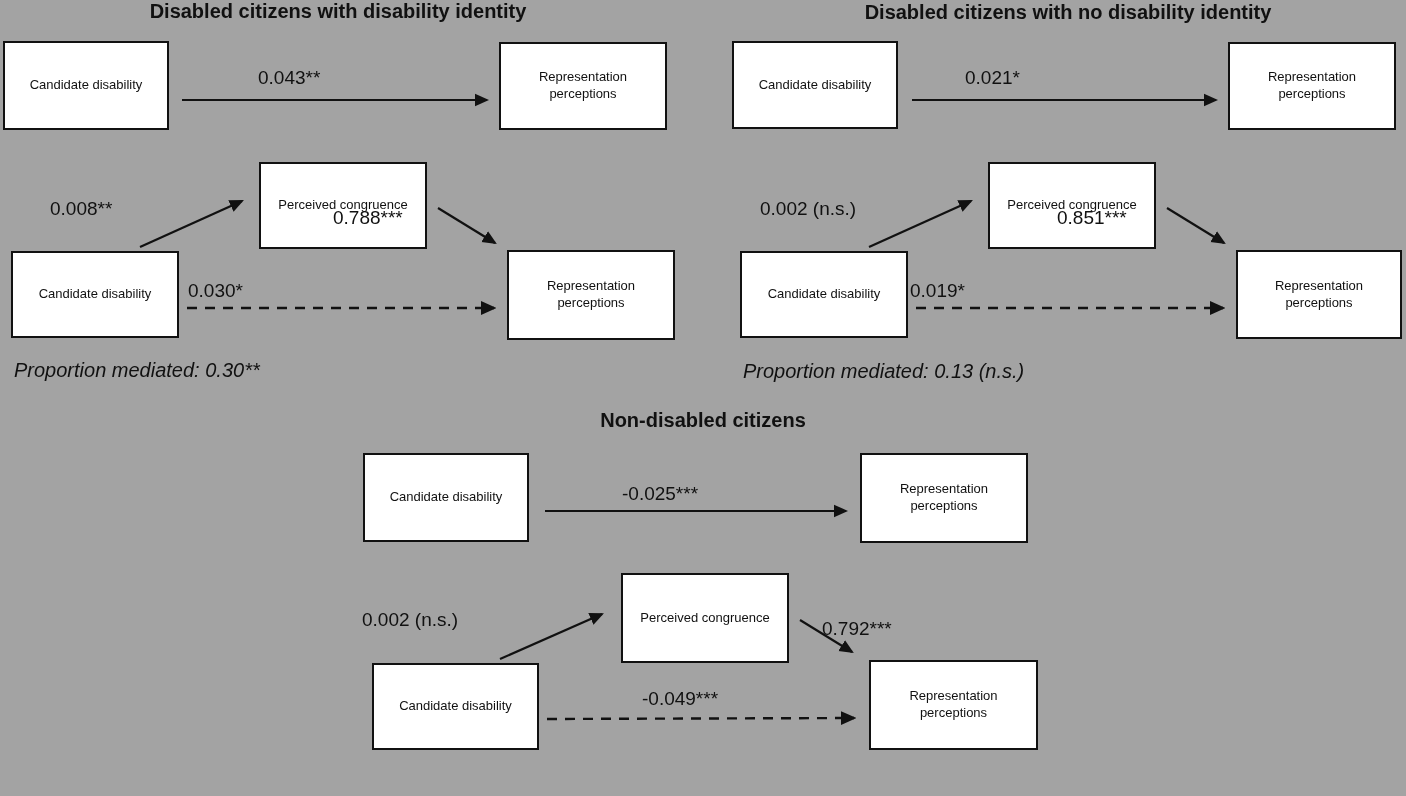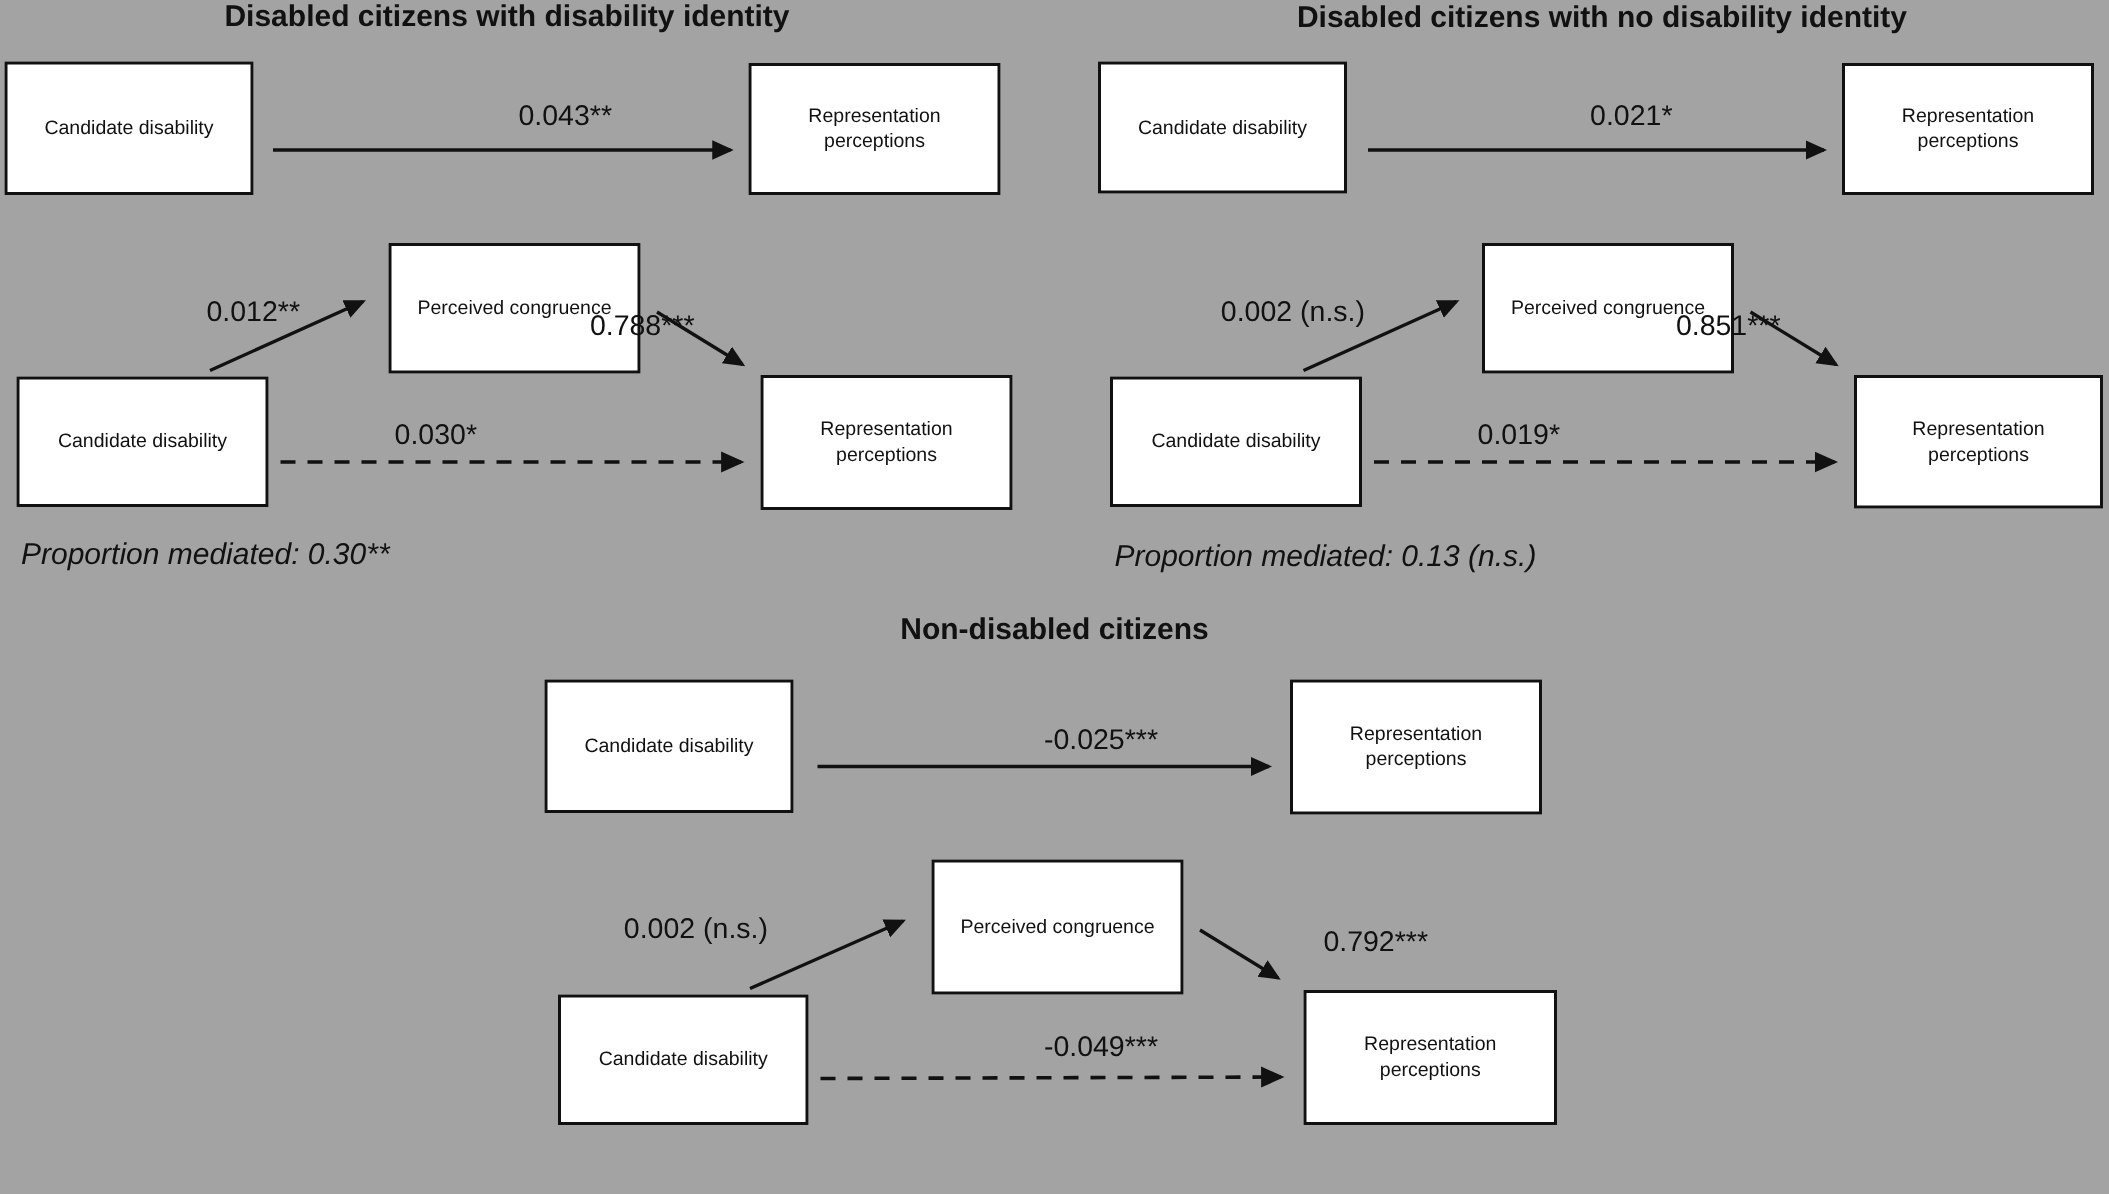--- a/index.html
+++ b/index.html
@@ -10,21 +10,21 @@
   .panel-title{
     position:absolute;font-size:20px;font-weight:bold;text-align:center;
     white-space:nowrap;color:#111;
   }
   .node{
     position:absolute;box-sizing:border-box;border:2.5px solid #111;background:#fff;
     display:flex;align-items:center;justify-content:center;text-align:center;
     font-size:13px;line-height:1.3;padding:0 4px;color:#111;
   }
   .coef{
-    position:absolute;font-size:19px;text-align:right;white-space:nowrap;color:#111;
+    position:absolute;font-size:19px;text-align:left;white-space:nowrap;color:#111;
   }
   .prop{
     position:absolute;font-size:20px;font-style:italic;white-space:nowrap;color:#111;
   }
   #arrow-layer{position:absolute;left:0;top:0;width:1406px;height:796px;pointer-events:none;}
   #arrow-layer path.solid{stroke:#111;stroke-width:2.2;fill:none;}
   #arrow-layer path.dashed{stroke:#111;stroke-width:2.4;fill:none;stroke-dasharray:10 8;}
 </style>
 </head>
 <body>
@@ -57,21 +57,21 @@
   <div class="panel-title" style="left:0;top:1;width:676px;">Disabled citizens with disability identity</div>
 
   <div class="node" style="left:3px;top:41px;width:166px;height:89px;">Candidate disability</div>
   <div class="coef" style="left:258px;top:67px;width:150px;">0.043**</div>
   <div class="node" style="left:499px;top:42px;width:168px;height:88px;">Representation perceptions</div>
 
   <div class="node" style="left:259px;top:162px;width:168px;height:87px;">Perceived congruence</div>
   <div class="node" style="left:11px;top:251px;width:168px;height:87px;">Candidate disability</div>
   <div class="node" style="left:507px;top:250px;width:168px;height:90px;">Representation perceptions</div>
 
-  <div class="coef" style="left:50px;top:198px;width:150px;">0.012**</div>
+  <div class="coef" style="left:50px;top:198px;width:150px;">0.008**</div>
   <div class="coef" style="left:333px;top:207px;width:130px;">0.788***</div>
   <div class="coef" style="left:188px;top:280px;width:130px;">0.030*</div>
   <div class="prop" style="left:14px;top:359px;text-align:right;">Proportion mediated: 0.30**</div>
 
   <div class="panel-title" style="left:730px;top:1px;width:676px;">Disabled citizens with no disability identity</div>
 
   <div class="node" style="left:732px;top:41px;width:166px;height:88px;">Candidate disability</div>
   <div class="coef" style="left:965px;top:67px;width:150px;">0.021*</div>
   <div class="node" style="left:1228px;top:42px;width:168px;height:88px;">Representation perceptions</div>
 

